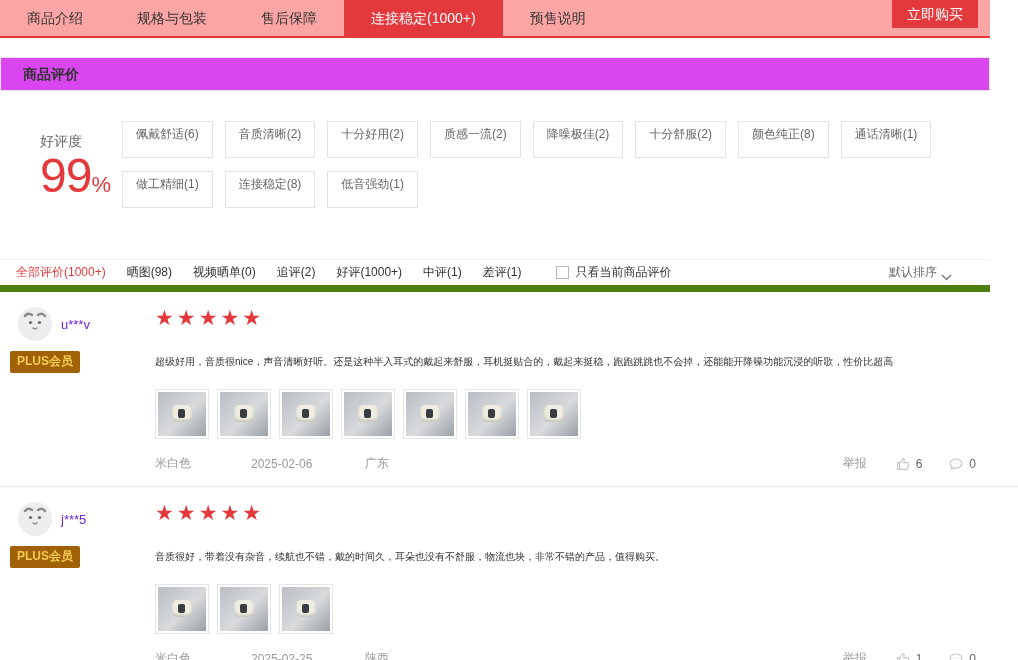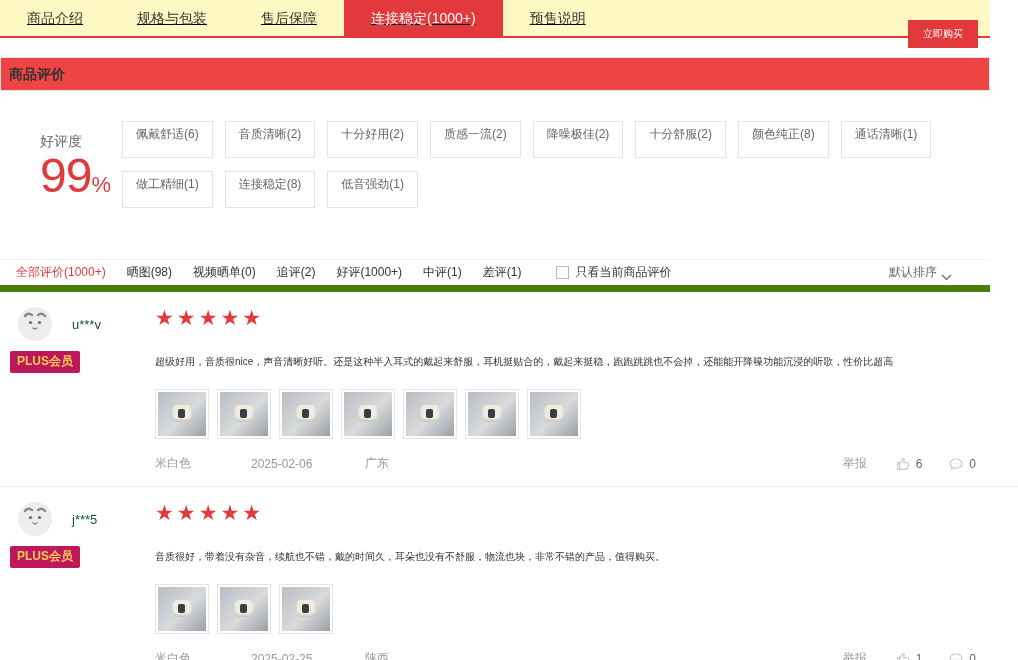--- a/index.html
+++ b/index.html
@@ -1,30 +1,30 @@
 <!DOCTYPE html>
 <html><head>
 <meta charset="utf-8">
 <style>
   * { margin:0; padding:0; box-sizing:border-box; }
   html,body { width:1018px; height:660px; background:#fff; overflow:hidden;
     font-family:"Liberation Sans","DejaVu Sans",sans-serif; }
 
   
-  .tabbar { position:relative; width:990px; height:38px; background:#fef9c3;
-    border-bottom:2px solid #e4393c; display:flex;text-decoration:underline; }
+  .tabbar { position:relative; width:990px; height:38px; background:#fca5a5;
+    border-bottom:2px solid #e4393c; display:flex; }
   .tab { height:36px; line-height:36px; padding:0 27px; font-size:14px; color:#333;
     cursor:pointer; white-space:nowrap; }
   .tab.active { background:#e4393c; color:#fff; }
-  .buy-btn { position:absolute; right:12px; top:20px; height:28px; line-height:28px;
-    padding:0 15px; background:#e4393c; color:#fff; font-size:10px; border:none; cursor:pointer; }
-
-  
-  .section-header { width:990px; height:34px; margin-top:19px; background:#ef4444;
-    border:1px solid #e5e5e5; line-height:32px; padding-left:8px;
+  .buy-btn { position:absolute; right:12px; top:0; height:28px; line-height:28px;
+    padding:0 15px; background:#e4393c; color:#fff; font-size:14px; border:none; cursor:pointer; }
+
+  
+  .section-header { width:990px; height:34px; margin-top:19px; background:#d946ef;
+    border:1px solid #e5e5e5; line-height:32px; padding-left:22px;
     font-size:14px; font-weight:bold; color:#333; }
 
   
   .summary { width:990px; display:flex; padding:28px 0 10px 40px; }
   .rate-block { width:82px; }
   .rate-label { font-size:14px; color:#666; margin-top:14px; }
   .rate-value { font-size:48px; color:#e4393c; font-weight:500; line-height:1.05; letter-spacing:-1px; }
   .rate-unit { font-size:22px; font-weight:500; }
   .tags { width:840px; display:flex; flex-wrap:wrap; padding-top:2px; }
   .tag-chip { height:37px; line-height:24px; border:1px solid #e3e3e3; background:#fff;
@@ -42,22 +42,22 @@
   .sort { margin-left:auto; margin-right:38px; font-size:12px; color:#666;
     display:flex; align-items:flex-end; cursor:pointer; }
   .sort svg { margin-left:4px; }
 
   
   .review { display:flex; padding:15px 0 14px; border-bottom:1px solid #ebebeb; }
   .review-left { width:155px; padding-left:10px; flex-shrink:0; }
   .user-row { display:flex; align-items:center; }
   .avatar { width:34px; height:34px; border-radius:50%; background:#efefef; margin-left:8px;
     flex-shrink:0; display:flex; align-items:center; justify-content:center; overflow:hidden; }
-  .username { font-size:13px; color:#14532d; margin-left:20px; }
-  .plus-badge { display:inline-block; margin-top:10px; background:#be185d; color:#f2cb51;
+  .username { font-size:13px; color:#6d28d9; margin-left:9px; }
+  .plus-badge { display:inline-block; margin-top:10px; background:#a16207; color:#f2cb51;
     font-size:12px; font-weight:bold; padding:2px 7px 3px; border-radius:2px; cursor:pointer; }
   .review-right { flex:1; padding-right:42px; }
   .stars { color:#e4393c; font-size:21px; letter-spacing:3px; line-height:1; }
   .review-text { margin-top:19px; font-size:10px; color:#333; line-height:30px; }
   .thumbs { display:flex; margin-top:12px; }
   .thumb { width:54px; height:50px; border:1px solid #e5e5e5; background:#fff; padding:2px;
     margin-right:8px; cursor:pointer; }
   .thumb-img { width:100%; height:100%; position:relative;
     background:linear-gradient(135deg,#b9bec4 0%,#d8dadc 55%,#9aa0a6 100%); }
   .thumb-img::after { content:""; position:absolute; left:50%; top:50%; width:20px; height:17px;

